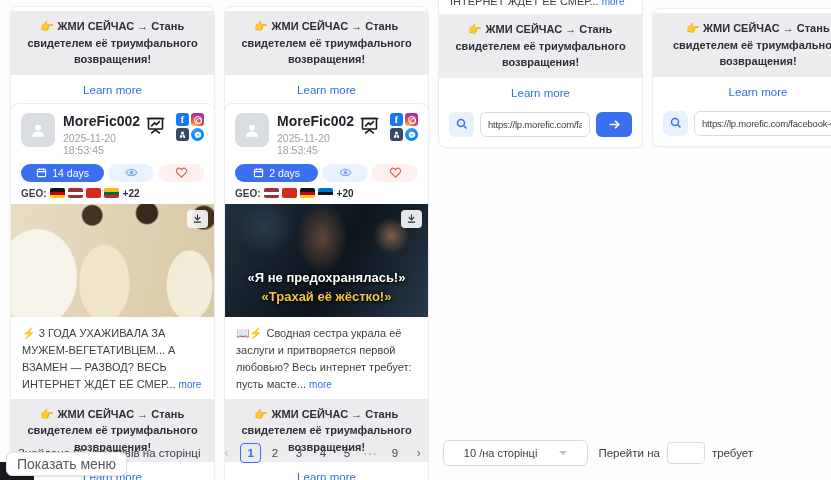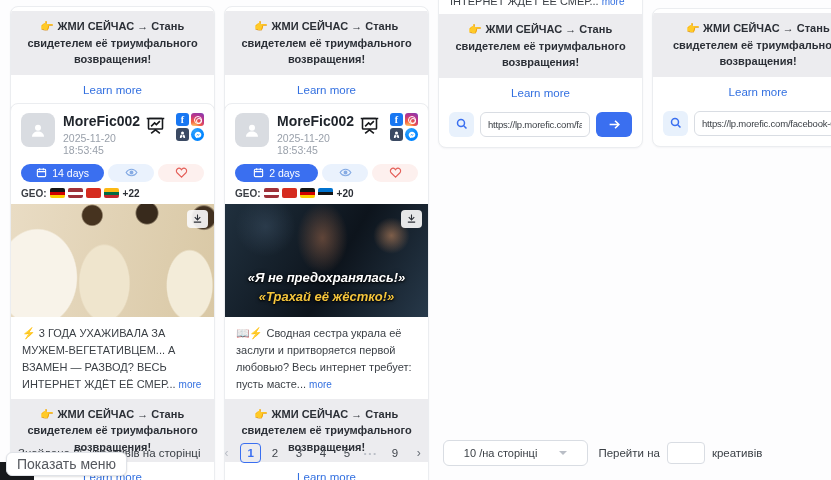--- a/index.html
+++ b/index.html
@@ -58,21 +58,21 @@
   .soc-ms{background:radial-gradient(circle at 30% 20%,#2da2ff,#0084ff 70%);border-radius:50%;color:#fff;}
   .btnrow{display:flex;gap:4px;padding:2px 10px 0;}
   .btnrow>button{border:none;border-radius:9px;height:18px;cursor:pointer;display:flex;align-items:center;justify-content:center;gap:5px;}
   .days-btn{flex:2.1;background:#3a6ff0;color:#fff;font-size:10.5px;font-family:"Liberation Sans",sans-serif;}
   .eye-btn{flex:1;background:#eaf2fd;color:#85abe4;}
   .heart-btn{flex:1;background:#fdf0ee;color:#e4605a;}
   .georow{display:flex;align-items:center;gap:3px;padding:6px 10px 5px;font-size:10px;font-weight:bold;color:#3b3f45;}
   .flag{display:inline-flex;flex-direction:column;width:15px;height:10px;border-radius:2px;overflow:hidden;flex:0 0 auto;box-shadow:0 0 0 .5px rgba(0,0,0,.08) inset;}
   .flag i{flex:1;display:block;}
   .geo-plus{font-size:10px;font-weight:bold;color:#2b2f36;margin-left:1px;}
-  .adimg{position:relative;width:100%;height:113px;font-style:italic;}
+  .adimg{position:relative;width:100%;height:113px;}
   .img-wedding{
     background:
       radial-gradient(circle at 40% 10%,#46331f 0 6%,transparent 7%),
       radial-gradient(circle at 67% 8%,#382a1c 0 6%,transparent 7%),
       radial-gradient(circle at 95% 12%,#41301f 0 5%,transparent 6%),
       radial-gradient(ellipse 32% 70% at 13% 65%,#f8f3e9 0 60%,transparent 62%),
       radial-gradient(ellipse 22% 60% at 46% 70%,#efe5cd 0 55%,transparent 58%),
       radial-gradient(ellipse 20% 55% at 88% 72%,#f3ecd9 0 55%,transparent 58%),
       linear-gradient(100deg,#e9dcc4,#d9c8a5);
   }
@@ -421,17 +421,17 @@
   <button class="pg">5</button>
   <span class="pg dots">•••</span>
   <button class="pg">9</button>
   <button class="pg nav next">›</button>
   <div class="perpage">
     <span>10 /на сторінці</span>
     <span class="caret"></span>
   </div>
   <span>Перейти на</span>
   <input class="goto-input" style="">
-  <span>креативів</span>
+  <span>требует</span>
 </div>
 
 <div class="corner"></div>
 <button class="menu-btn">Показать меню</button>
 
 </body></html>

